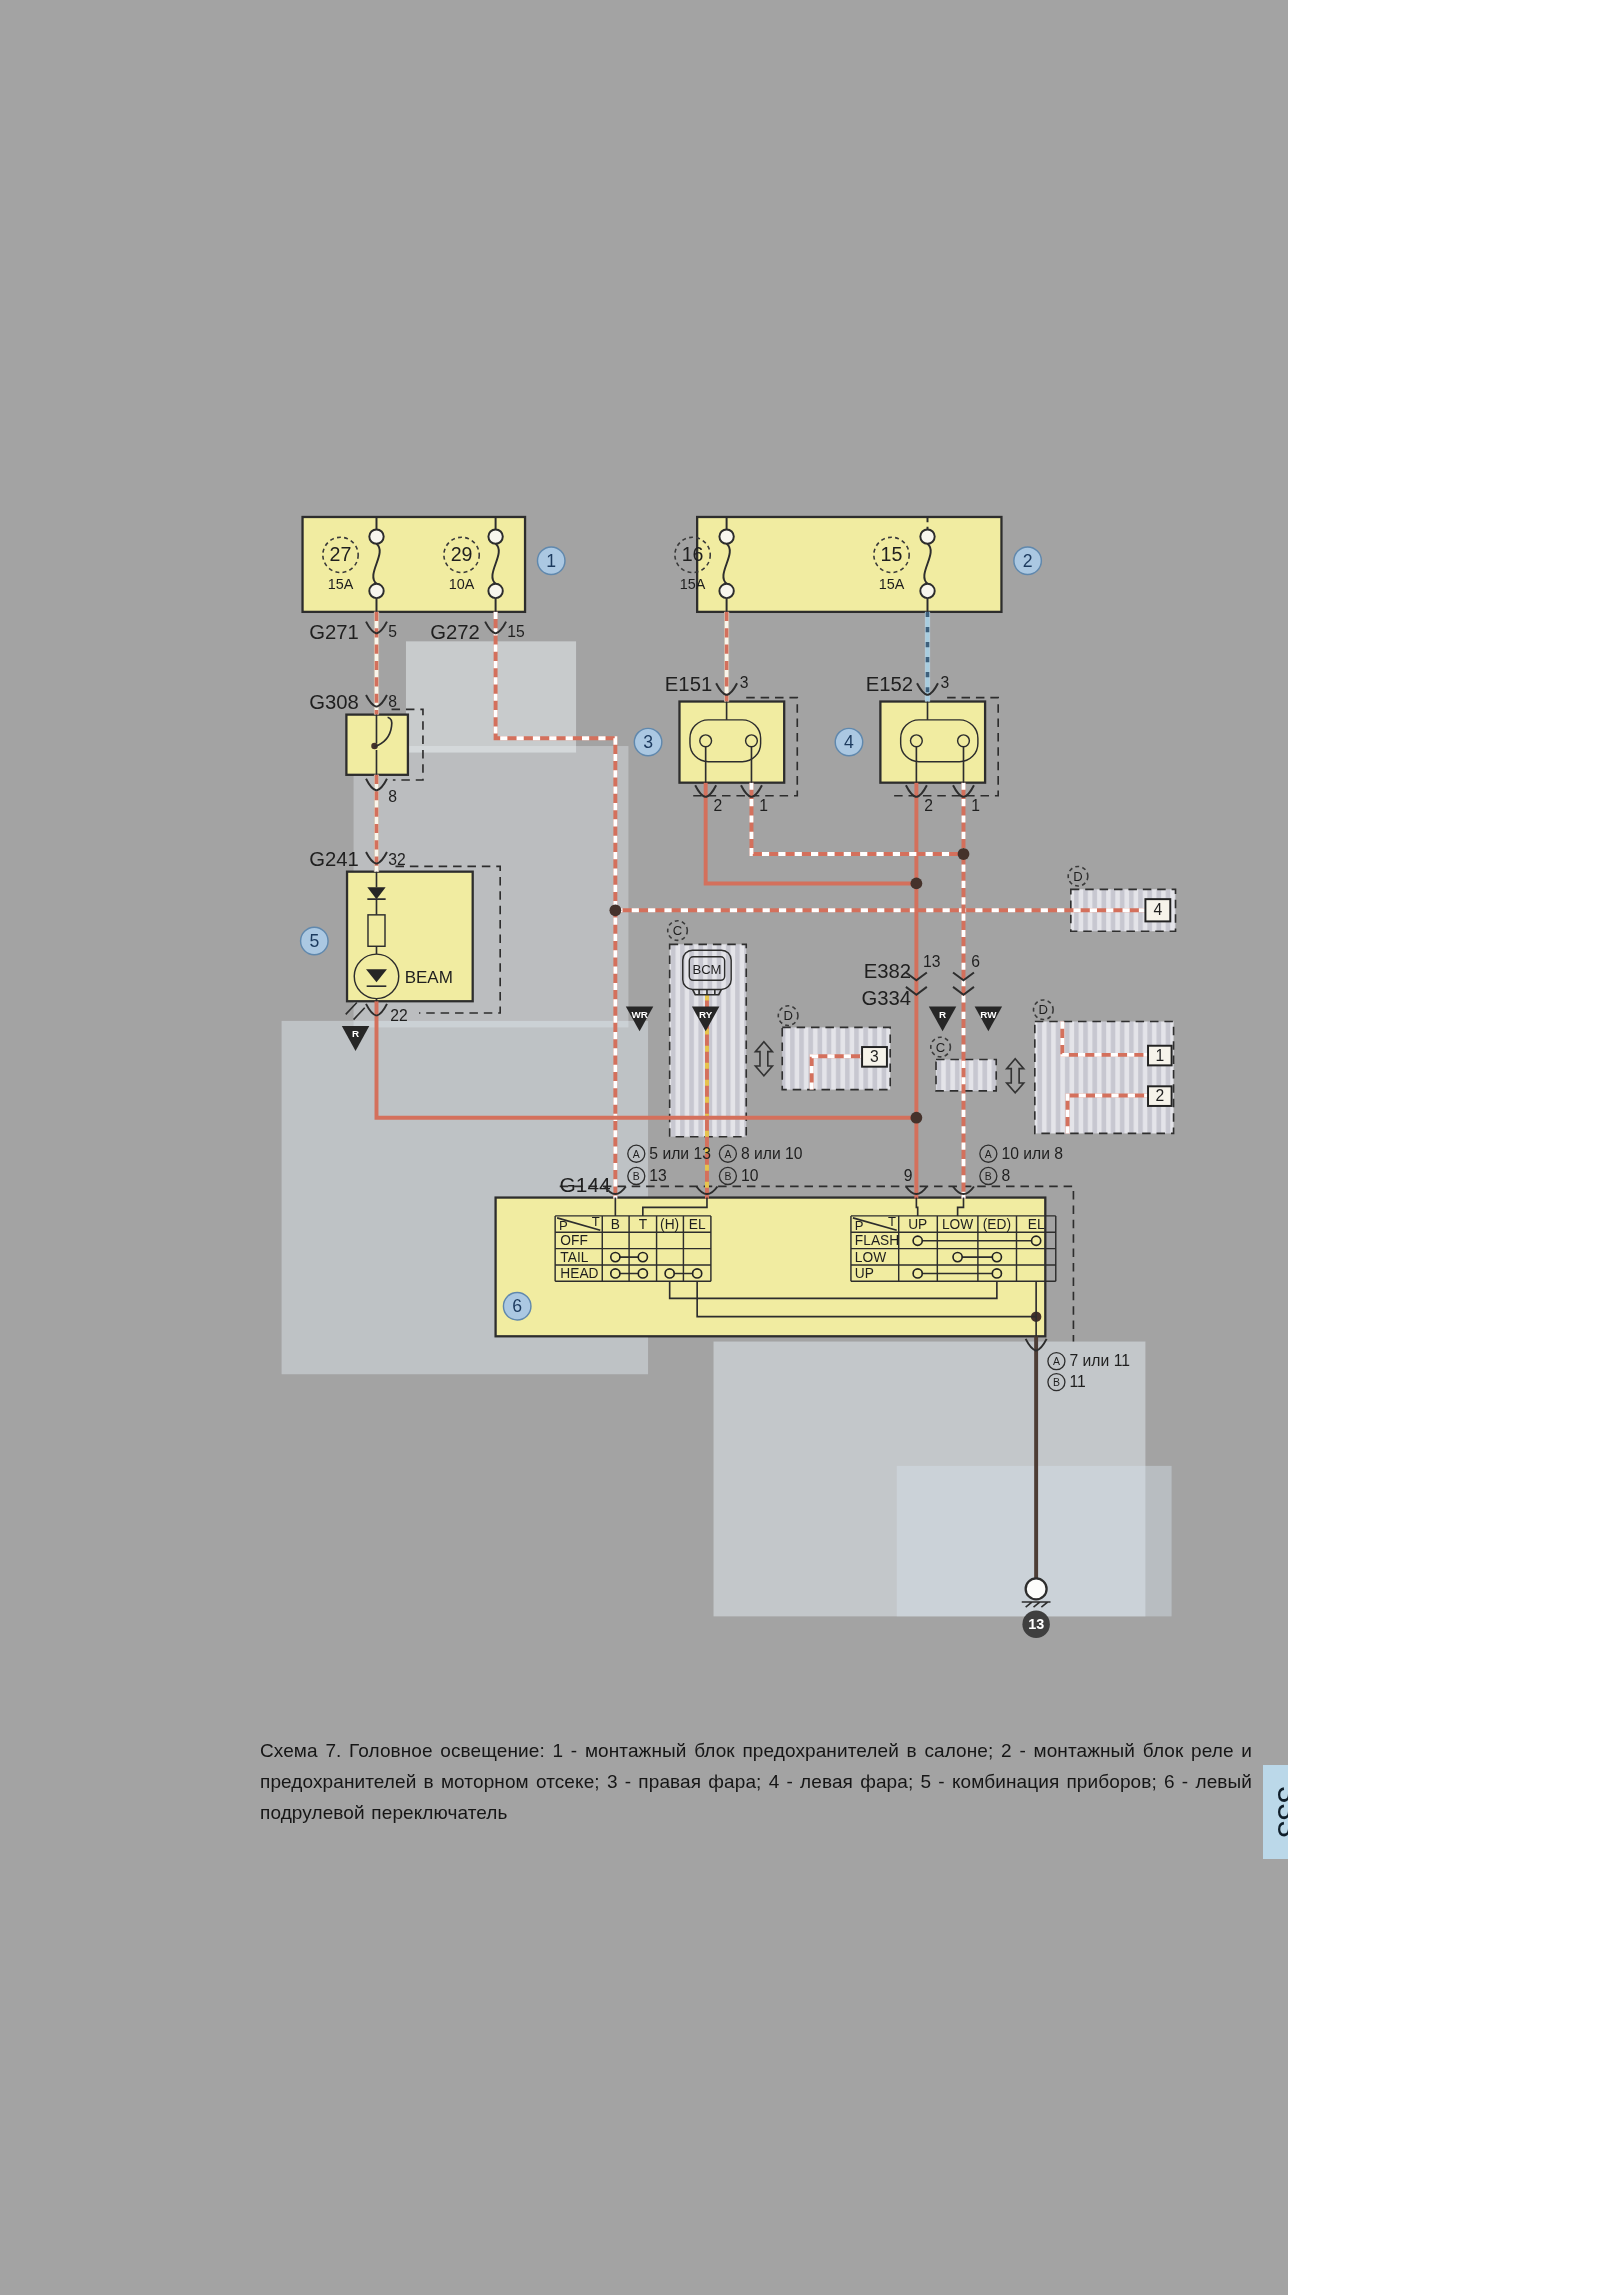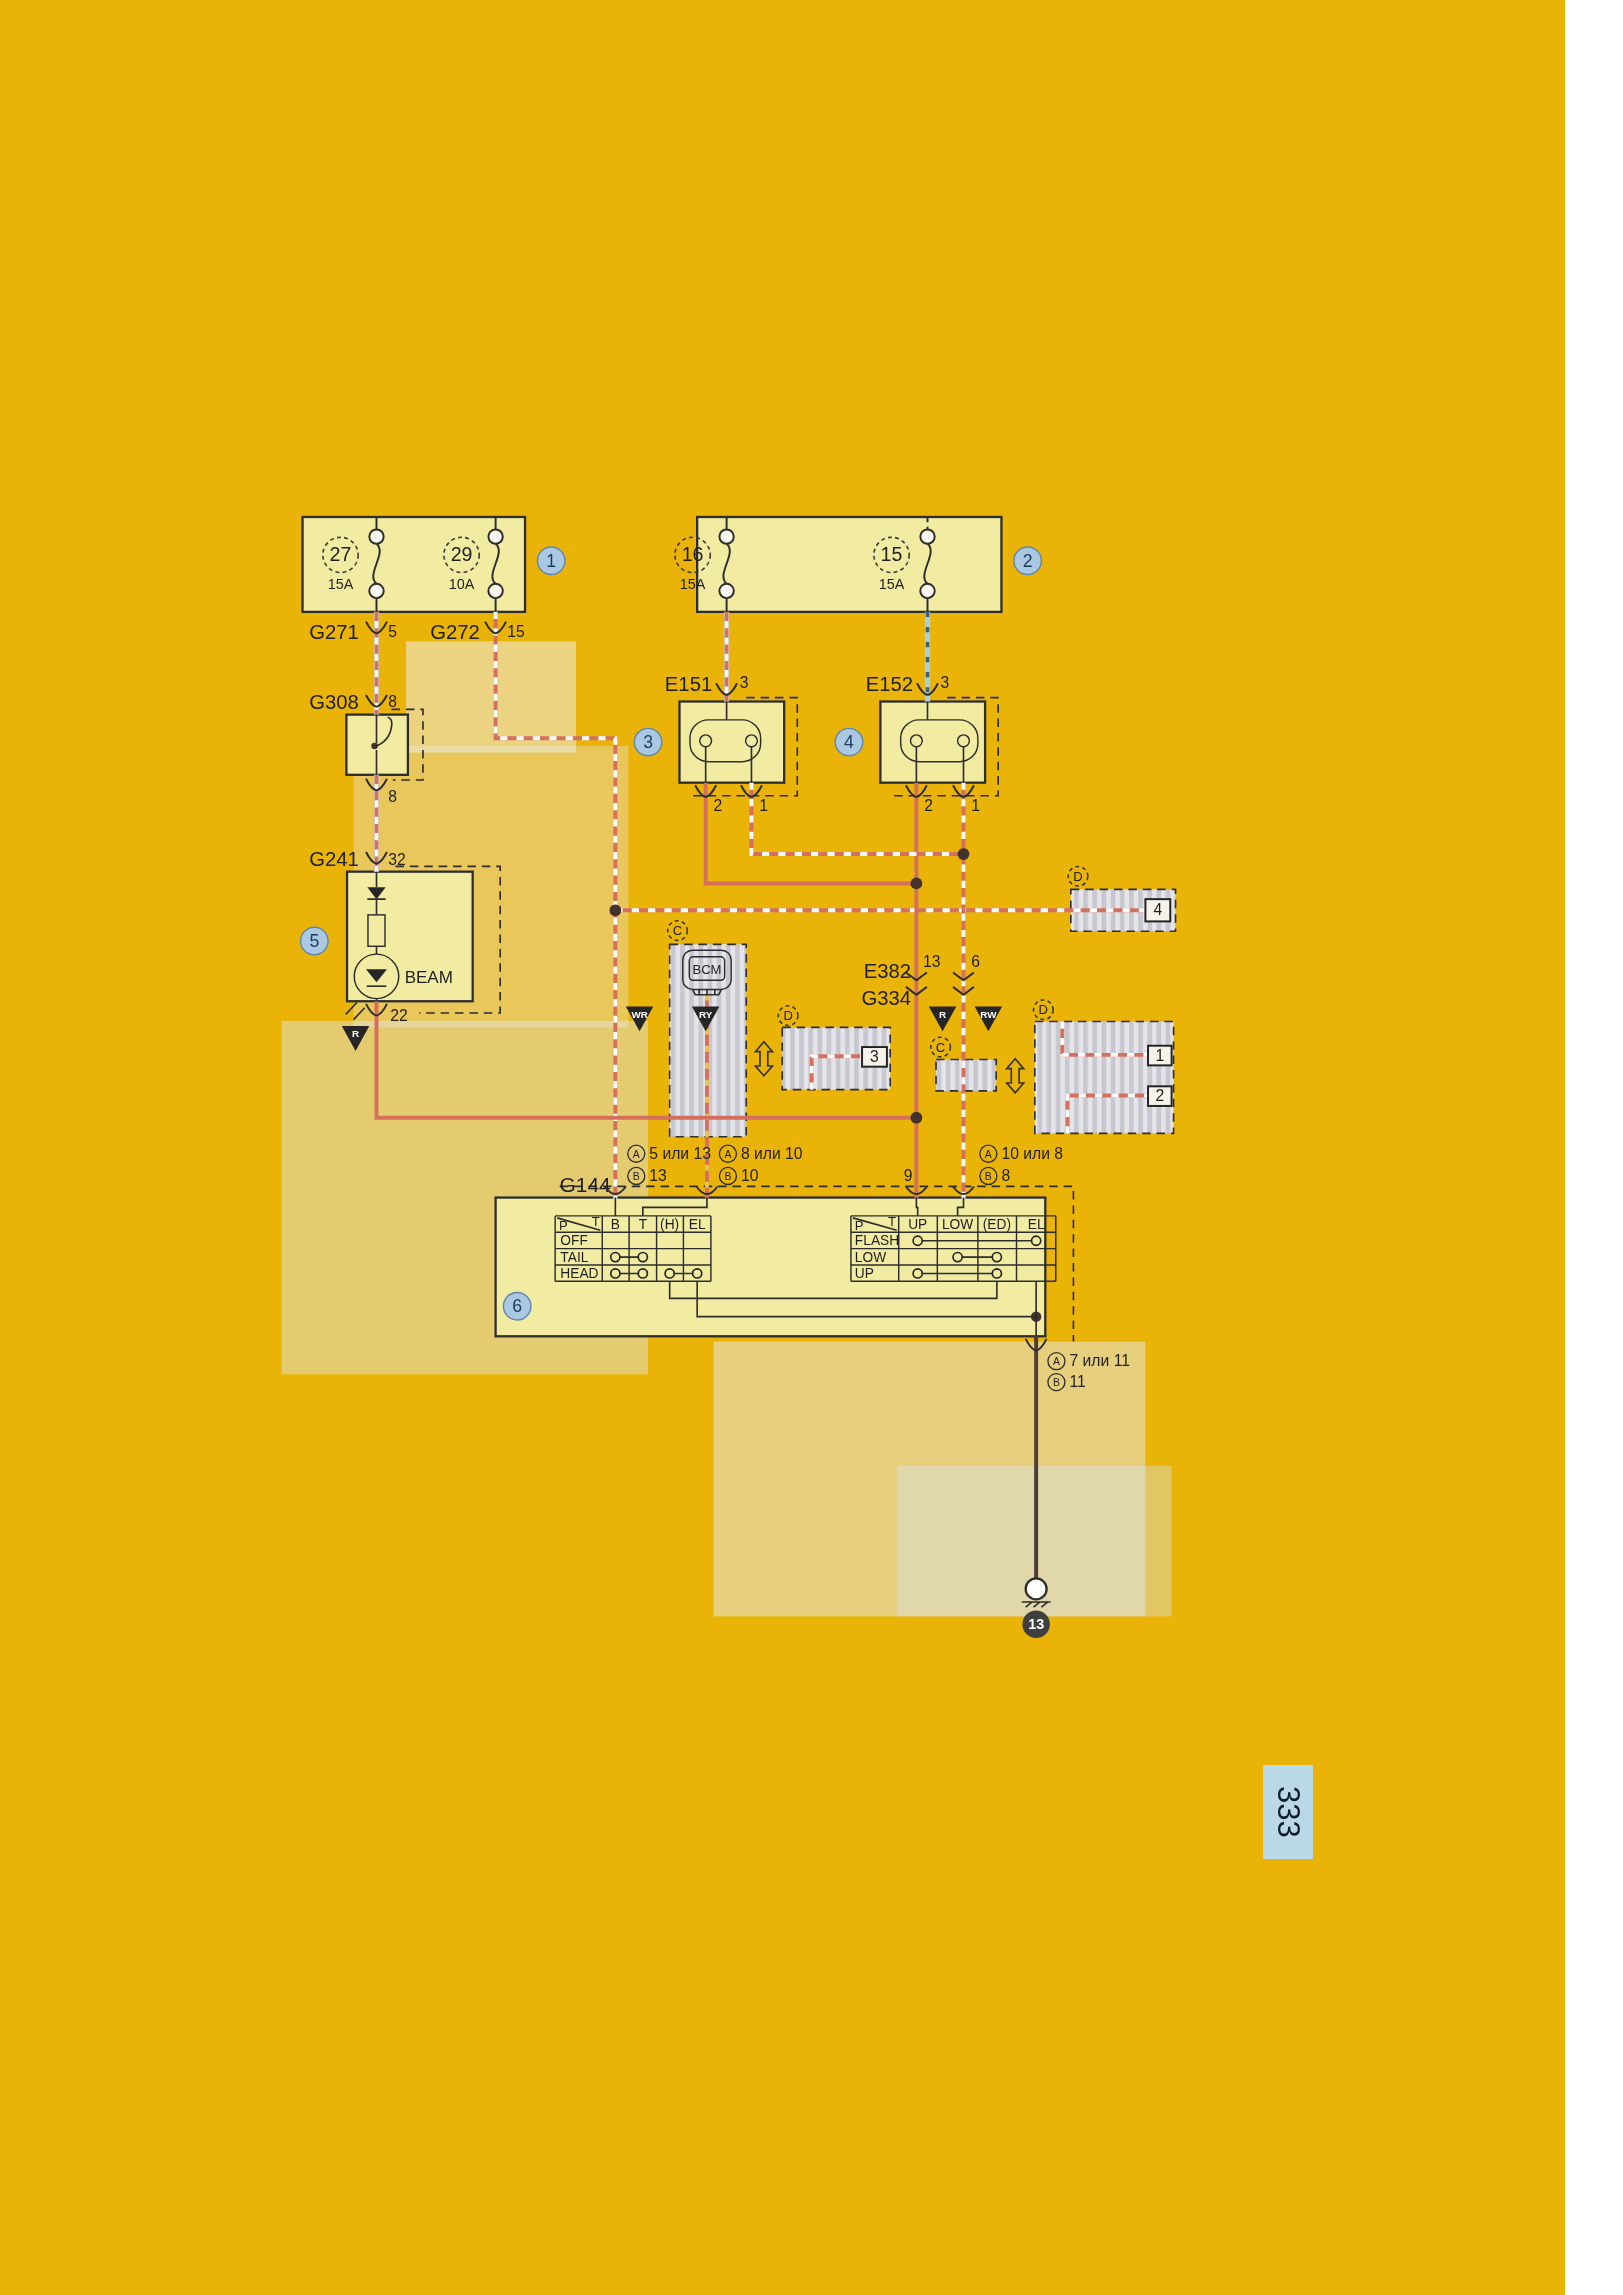--- a/index.html
+++ b/index.html
@@ -1,16 +1,16 @@
 <!DOCTYPE html>
 <html style="font-size:10.5px"><head>
 <meta charset="utf-8">
 <style>
   html,body{margin:0;padding:0;background:#ffffff;}
-  .page{position:relative;width:1565px;height:2295px;background:#eab308;overflow:hidden;
+  .page{position:relative;width:1288px;height:2295px;background:#a3a3a3;overflow:hidden;
         font-family:"Liberation Sans",sans-serif;}
   svg text{font-family:"Liberation Sans",sans-serif;fill:#1f1f1f;}
   .mid{text-anchor:middle}.end{text-anchor:end}
   .t31{font-size:31px}.t24{font-size:24px}.t30{font-size:30px}.t22{font-size:22px}.t21{font-size:21px}.t16{font-size:16px}.t26{font-size:26px}
   .t20{font-size:20px}.t32{font-size:32px}.t15{font-size:15px;font-weight:bold;fill:#ffffff}
   .tw{font-size:22px;font-weight:bold;fill:#ffffff}
   .ln{stroke:#2d2d2d;stroke-width:2.5;fill:none}
   .ln3{stroke:#2d2d2d;stroke-width:3;fill:none}
   .dash{stroke:#2d2d2d;stroke-width:2.5;fill:none;stroke-dasharray:13 9}
   .box{fill:#f1eca1;stroke:#2d2d2d;stroke-width:3.5}
@@ -434,19 +434,20 @@
     <text class="t24" x="1634" y="2120">11</text>
   </g>
   <g>
     <circle cx="1583" cy="2428" r="16" fill="#fdfdfb" stroke="#2d2d2d" stroke-width="3.5"></circle>
     <path class="ln" d="M1561 2448 H1605 M1567 2456 L1577 2448 M1579 2456 L1589 2448 M1591 2456 L1601 2448"></path>
     <circle cx="1583" cy="2482" r="21" fill="#3f3f3f"></circle>
     <text class="tw mid" x="1583" y="2490">13</text>
   </g>
 </svg>
 
+<div class="caption">Схема 7. Головное освещение: 1 - монтажный блок предохранителей в салоне; 2 - монтажный блок реле и предохранителей в моторном отсеке; 3 - правая фара; 4 - левая фара; 5 - комбинация приборов; 6 - левый подрулевой переключатель</div>
 
 <div class="pagetab">
   <span>333</span>
 </div>
 
 </div>
 
 
 </body></html>

